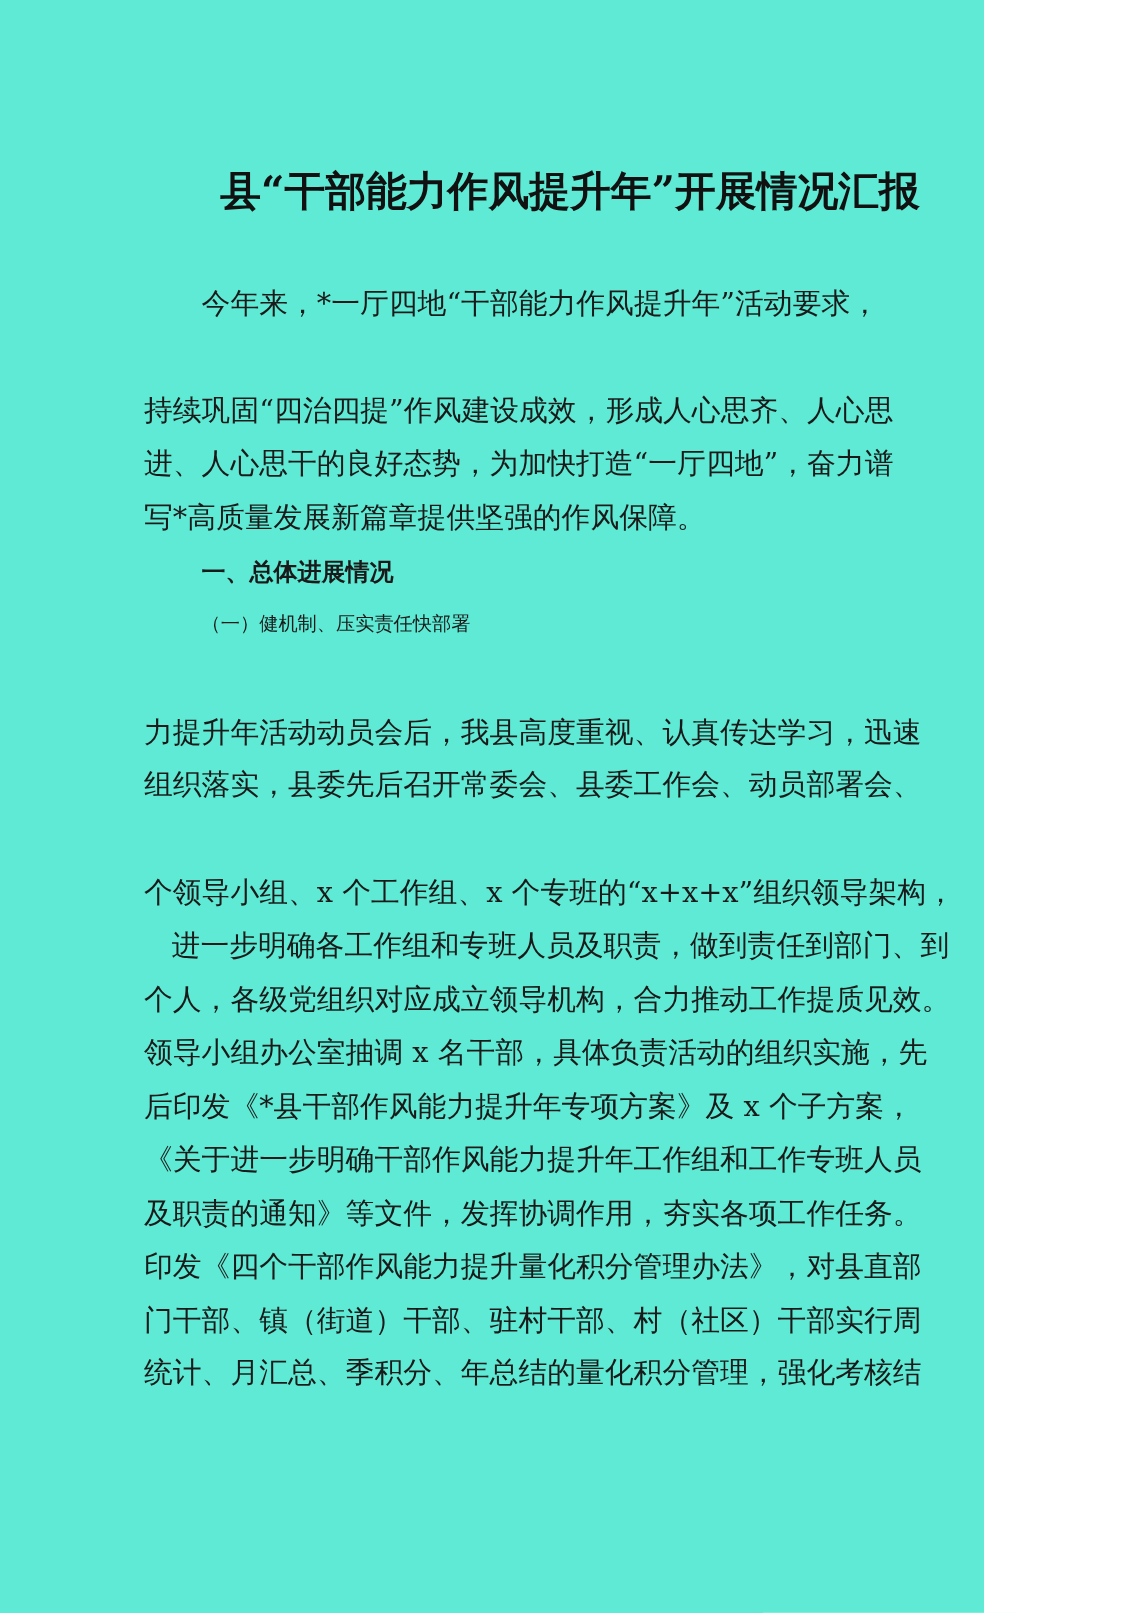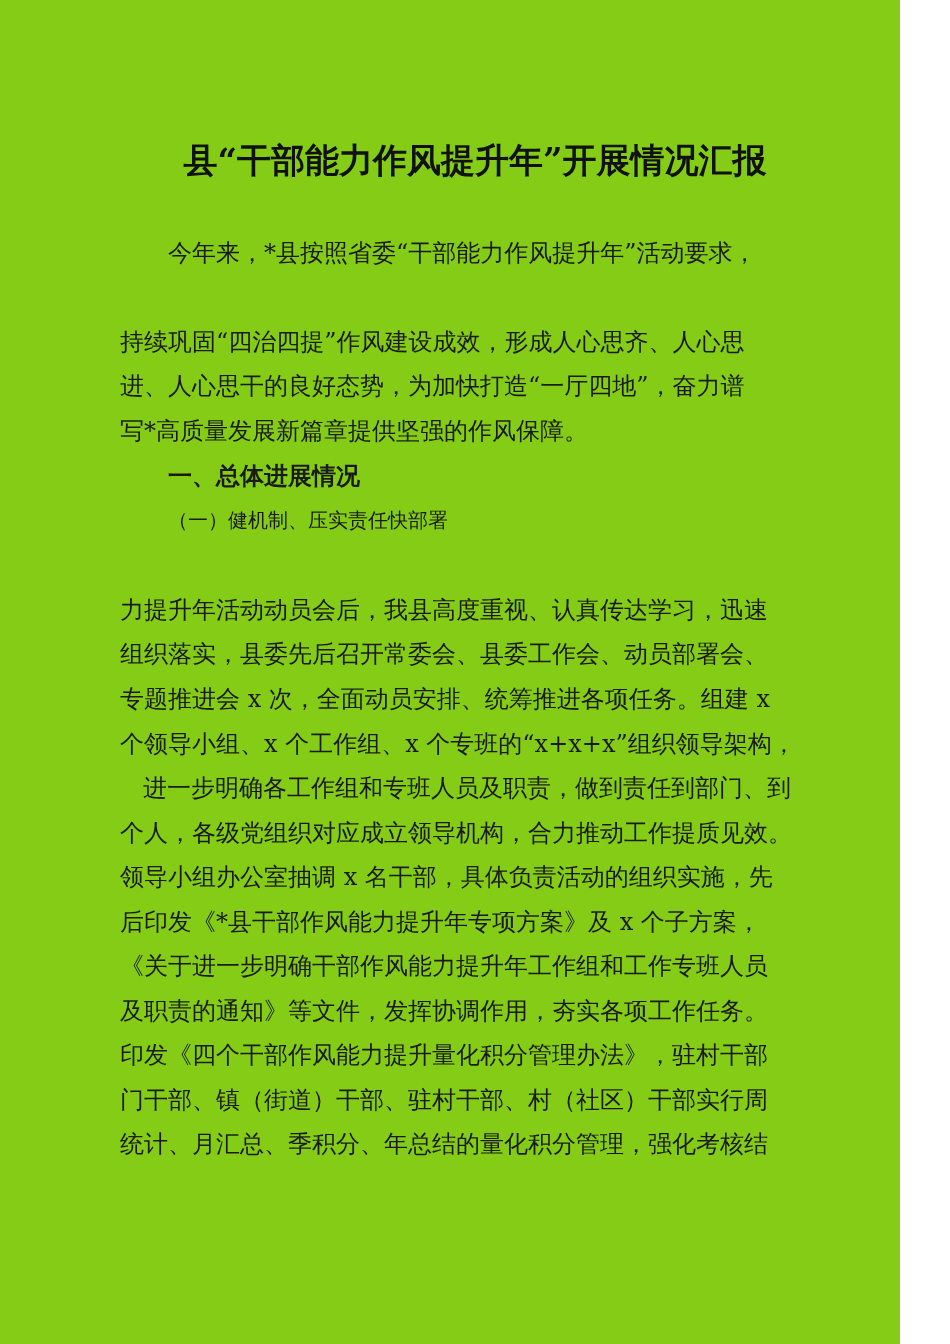--- a/index.html
+++ b/index.html
@@ -1,50 +1,49 @@
 <!DOCTYPE html>
 <html><head>
 <meta charset="utf-8">
 <style>
   html, body { margin: 0; padding: 0; background: #ffffff; }
   body { width: 950px; height: 1344px; position: relative; overflow: hidden; }
-  .page { position: absolute; left: 0; top: 0; width: 900px; height: 1344px; background: #84cc16; }
+  .page { position: absolute; left: 0; top: 0; width: 820px; height: 1344px; background: #5eead4; }
   .title {
     position: absolute; left: 0; width: 950px; top: 136px; text-align: center;
     font-family: "DejaVu Serif", "Liberation Serif", serif; font-weight: bold;
     font-size: 34px; line-height: 48px; color: #111; letter-spacing: 0px;
   }
   .line {
     position: absolute; white-space: nowrap;
     font-family: "DejaVu Serif", "Liberation Serif", serif;
     font-size: 24px; line-height: 30px; color: #1a1a1a;
   }
-  .h1 { font-family: "DejaVu Sans", "Liberation Sans", sans-serif; font-weight: bold; font-size: 24px; }
-  .h2 { font-size: 20px; }
+  .h1 { font-family: "DejaVu Sans", "Liberation Sans", sans-serif; font-weight: bold; font-size: 20px; }
+  .h2 { font-size: 16px; }
 </style>
 </head>
 <body>
 
 <div class="page">
   <div class="title">县“干部能力作风提升年”开展情况汇报</div>
 
-  <div class="line" style="left:168px; top:238px;">今年来，*县按照省委“干部能力作风提升年”活动要求，</div>
+  <div class="line" style="left:168px; top:238px;">今年来，*一厅四地“干部能力作风提升年”活动要求，</div>
   <div class="line" style="left:120px; top:327px;">持续巩固“四治四提”作风建设成效，形成人心思齐、人心思</div>
   <div class="line" style="left:120px; top:371px;">进、人心思干的良好态势，为加快打造“一厅四地”，奋力谱</div>
   <div class="line" style="left:120px; top:416px;">写*高质量发展新篇章提供坚强的作风保障。</div>
 
   <div class="line h1" style="left:168px; top:461px;">一、总体进展情况</div>
   <div class="line h2" style="left:168px; top:505px;">（一）健机制、压实责任快部署</div>
 
   <div class="line" style="left:120px; top:595px;">力提升年活动动员会后，我县高度重视、认真传达学习，迅速</div>
   <div class="line" style="left:120px; top:639px;">组织落实，县委先后召开常委会、县委工作会、动员部署会、</div>
-  <div class="line" style="left:120px; top:684px;">专题推进会 x 次，全面动员安排、统筹推进各项任务。组建 x</div>
   <div class="line" style="left:120px; top:729px;">个领导小组、x 个工作组、x 个专班的“x+x+x”组织领导架构，</div>
   <div class="line" style="left:120px; top:773px;margin-left:23px;">进一步明确各工作组和专班人员及职责，做到责任到部门、到</div>
   <div class="line" style="left:120px; top:862px;">领导小组办公室抽调 x 名干部，具体负责活动的组织实施，先</div>
   <div class="line" style="left:120px; top:818px;">个人，各级党组织对应成立领导机构，合力推动工作提质见效。</div>
   <div class="line" style="left:120px; top:907px;">后印发《*县干部作风能力提升年专项方案》及 x 个子方案，</div>
   <div class="line" style="left:120px; top:951px;">《关于进一步明确干部作风能力提升年工作组和工作专班人员</div>
   <div class="line" style="left:120px; top:996px;">及职责的通知》等文件，发挥协调作用，夯实各项工作任务。</div>
-  <div class="line" style="left:120px; top:1040px;">印发《四个干部作风能力提升量化积分管理办法》，驻村干部</div>
+  <div class="line" style="left:120px; top:1040px;">印发《四个干部作风能力提升量化积分管理办法》，对县直部</div>
   <div class="line" style="left:120px; top:1085px;">门干部、镇（街道）干部、驻村干部、村（社区）干部实行周</div>
   <div class="line" style="left:120px; top:1129px;">统计、月汇总、季积分、年总结的量化积分管理，强化考核结</div>
 </div>
 
 </body></html>

